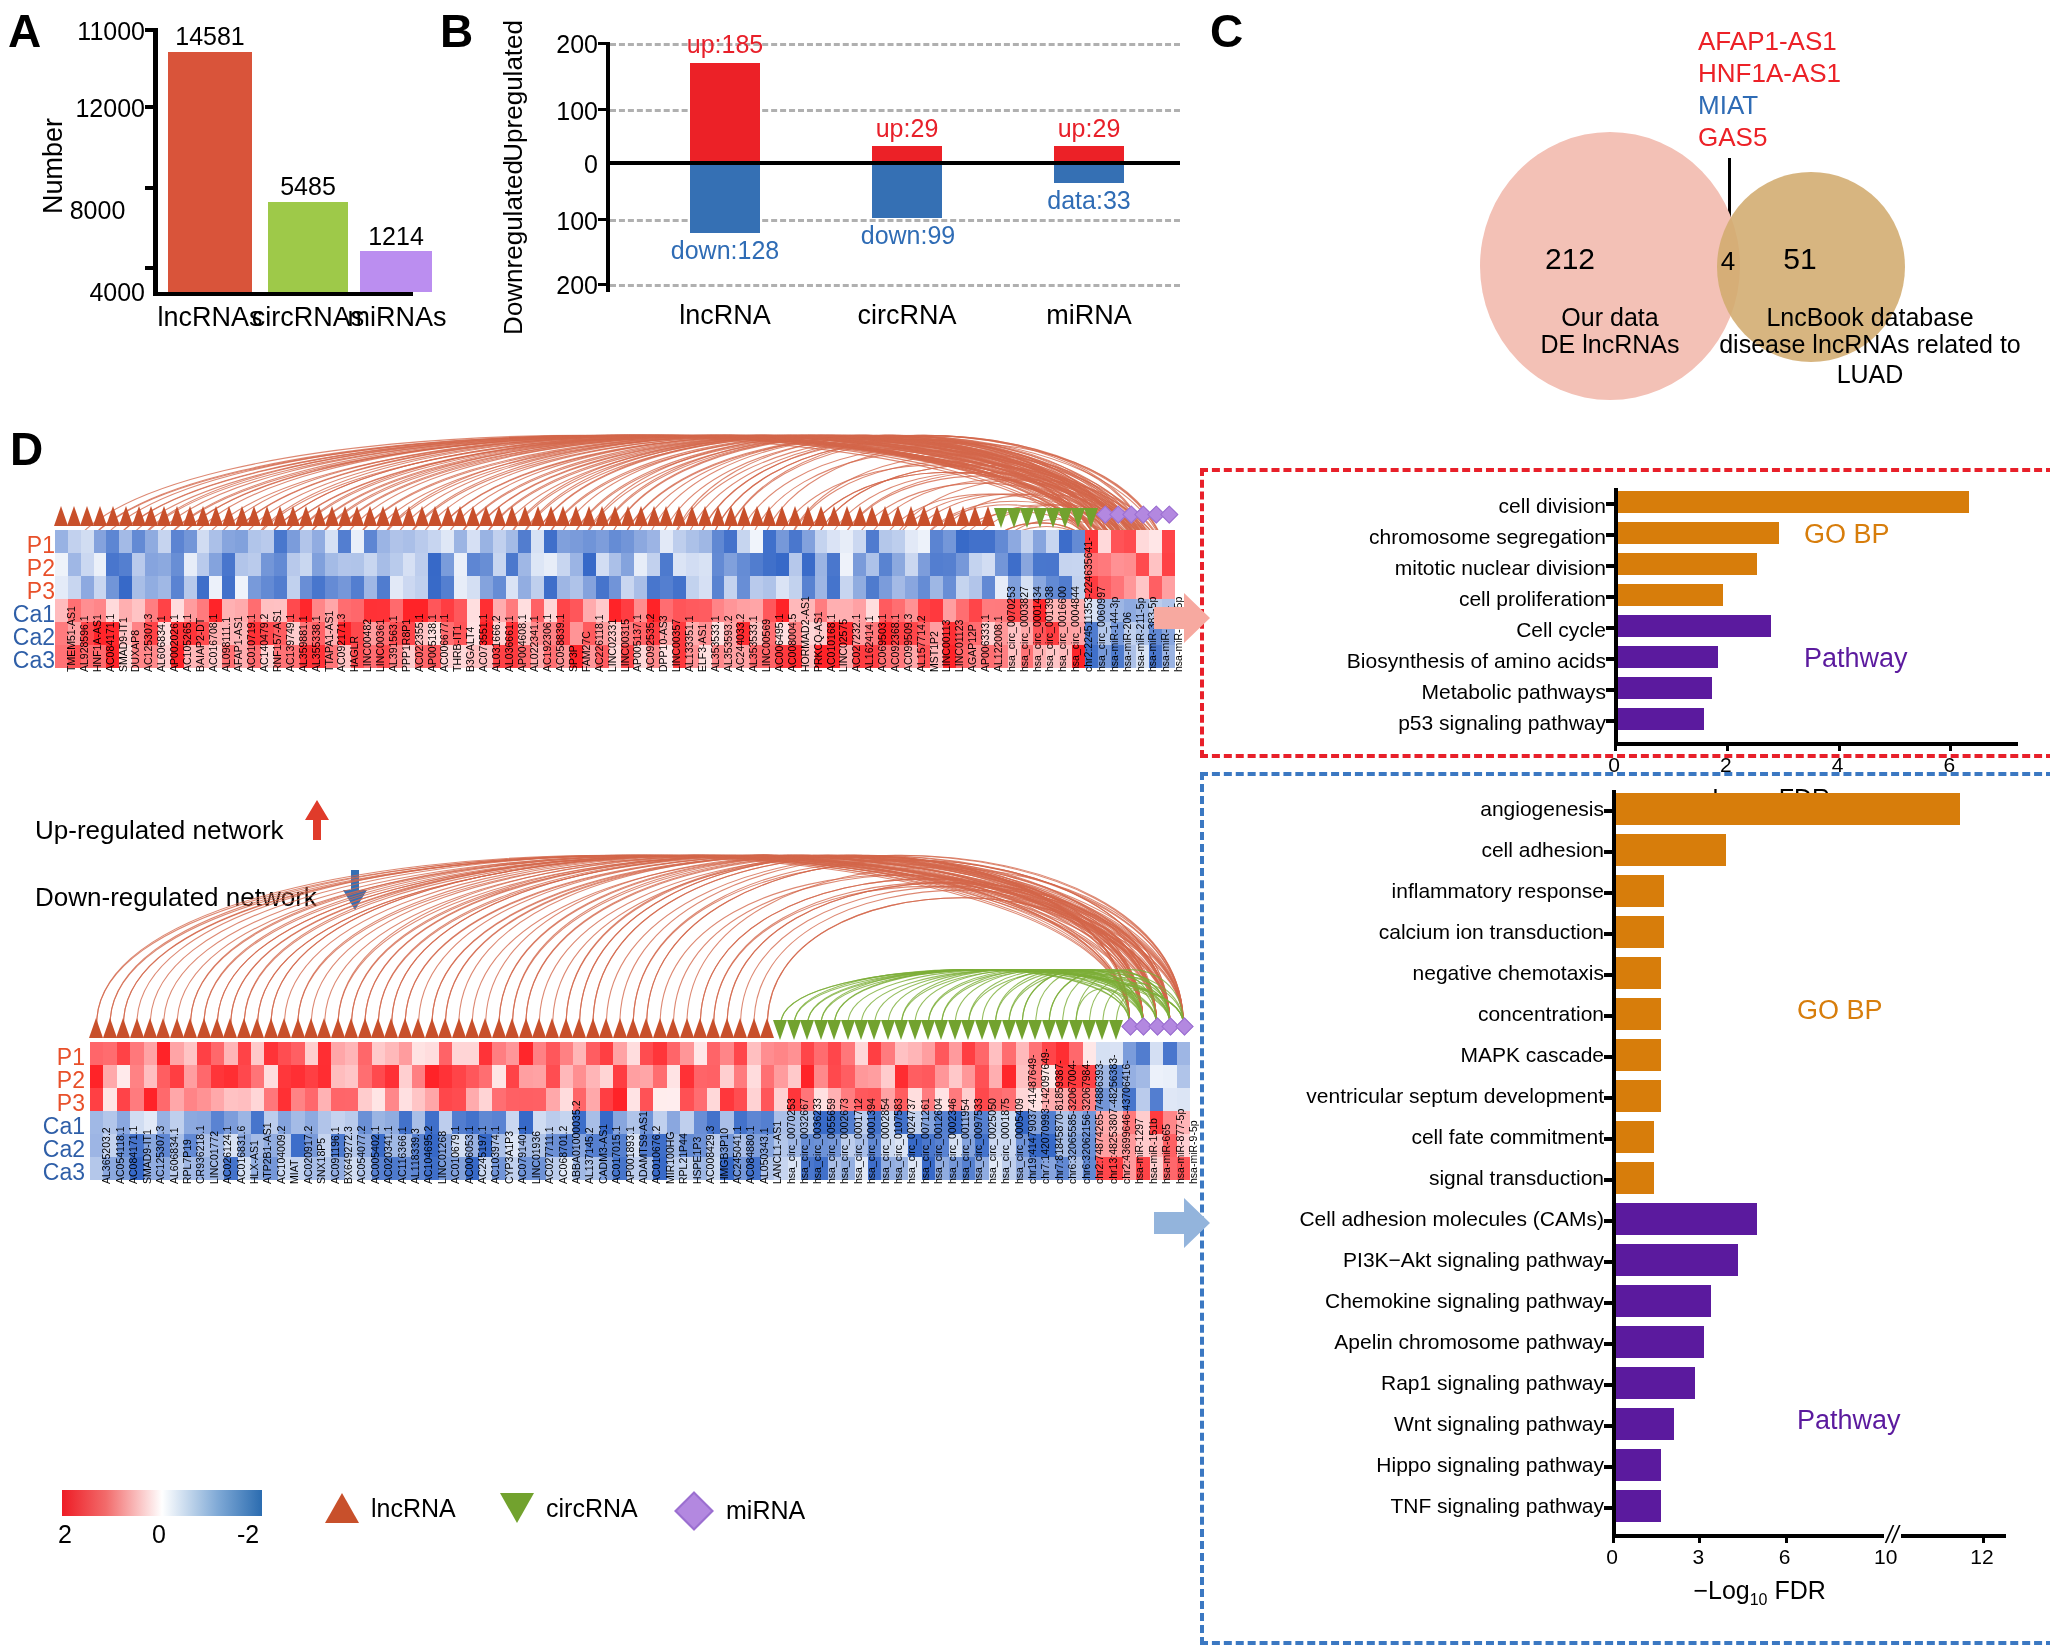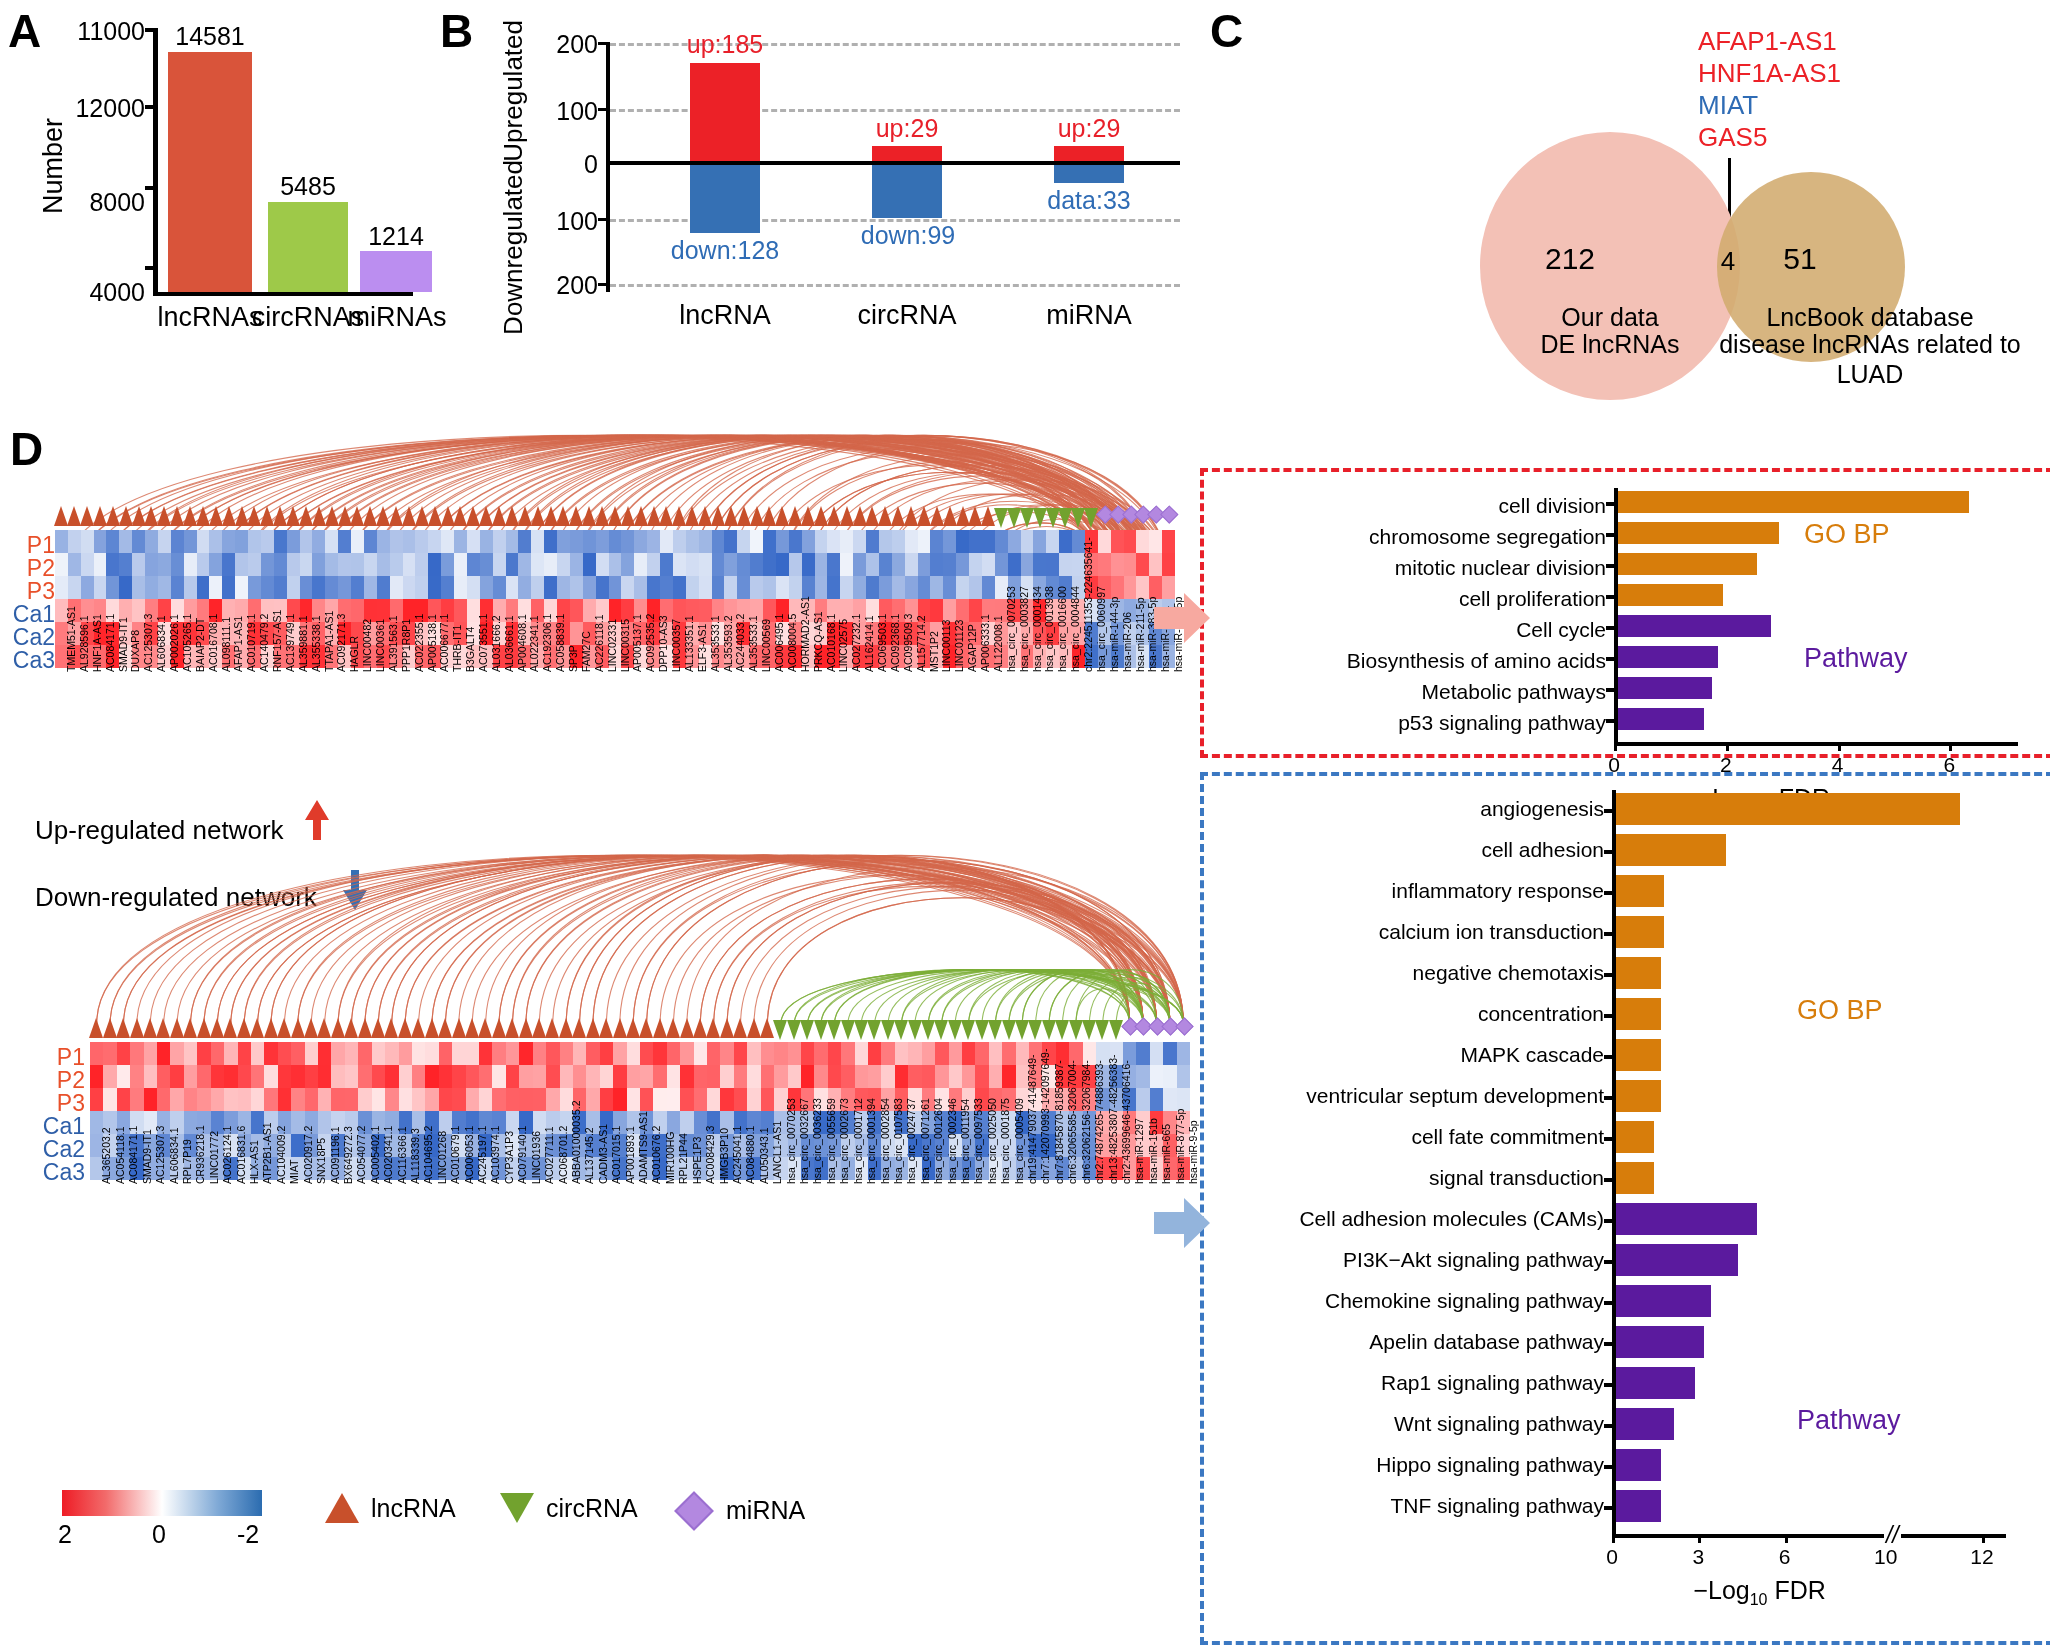--- a/index.html
+++ b/index.html
@@ -60,21 +60,21 @@
 </style>
 </head>
 <body>
 
 <div class="abs" id="panelA">
   <div class="abs panel-letter" style="left:8px;top:4px;">A</div>
   <div class="abs axis-title-v" style="left:38px;top:118px;">Number</div>
 
   <div class="abs ytick" style="left:50px;top:17px;width:95px;">11000</div>
   <div class="abs ytick" style="left:50px;top:94px;width:95px;">12000</div>
-  <div class="abs ytick" style="left:50px;top:188px;width:95px;">8000</div>
+  <div class="abs ytick" style="left:50px;top:196px;width:95px;text-align:center;">8000</div>
   <div class="abs ytick" style="left:50px;top:278px;width:95px;">4000</div>
 
   <div class="abs" style="left:153px;top:28px;width:5px;height:268px;background:#000;"></div>
   <div class="abs" style="left:145px;top:28px;width:12px;height:4px;background:#000;"></div>
   <div class="abs" style="left:145px;top:105px;width:12px;height:4px;background:#000;"></div>
   <div class="abs" style="left:145px;top:186px;width:12px;height:4px;background:#000;"></div>
   <div class="abs" style="left:145px;top:266px;width:12px;height:4px;background:#000;"></div>
   <div class="abs" style="left:153px;top:292px;width:260px;height:4px;background:#000;"></div>
 
   <div class="abs" style="left:168px;top:52px;width:84px;height:240px;background:#d9543a;"></div>
@@ -1909,21 +1909,21 @@
         <div class="axisline" style="left:400px;top:401.5px;width:9px;height:4px;"></div>
         <div class="glab" style="left:-102px;top:431.38px;width:502px;">Cell adhesion molecules (CAMs)</div>
         <div class="gbar" style="left:411px;top:427px;width:141.83333333333331px;height:32px;background:#5b1a9e;"></div>
         <div class="axisline" style="left:400px;top:442.5px;width:9px;height:4px;"></div>
         <div class="glab" style="left:-102px;top:472.38px;width:502px;">PI3K−Akt signaling pathway</div>
         <div class="gbar" style="left:411px;top:468px;width:123.33333333333333px;height:32px;background:#5b1a9e;"></div>
         <div class="axisline" style="left:400px;top:483.5px;width:9px;height:4px;"></div>
         <div class="glab" style="left:-102px;top:513.38px;width:502px;">Chemokine signaling pathway</div>
         <div class="gbar" style="left:411px;top:509px;width:95.58333333333334px;height:32px;background:#5b1a9e;"></div>
         <div class="axisline" style="left:400px;top:524.5px;width:9px;height:4px;"></div>
-        <div class="glab" style="left:-102px;top:554.38px;width:502px;">Apelin database pathway</div>
+        <div class="glab" style="left:-102px;top:554.38px;width:502px;">Apelin chromosome pathway</div>
         <div class="gbar" style="left:411px;top:550px;width:89.41666666666667px;height:32px;background:#5b1a9e;"></div>
         <div class="axisline" style="left:400px;top:565.5px;width:9px;height:4px;"></div>
         <div class="glab" style="left:-102px;top:595.38px;width:502px;">Rap1 signaling pathway</div>
         <div class="gbar" style="left:411px;top:591px;width:80.16666666666667px;height:32px;background:#5b1a9e;"></div>
         <div class="axisline" style="left:400px;top:606.5px;width:9px;height:4px;"></div>
         <div class="glab" style="left:-102px;top:636.38px;width:502px;">Wnt signaling pathway</div>
         <div class="gbar" style="left:411px;top:632px;width:58.58333333333333px;height:32px;background:#5b1a9e;"></div>
         <div class="axisline" style="left:400px;top:647.5px;width:9px;height:4px;"></div>
         <div class="glab" style="left:-102px;top:677.38px;width:502px;">Hippo signaling pathway</div>
         <div class="gbar" style="left:411px;top:673px;width:46.25px;height:32px;background:#5b1a9e;"></div>

